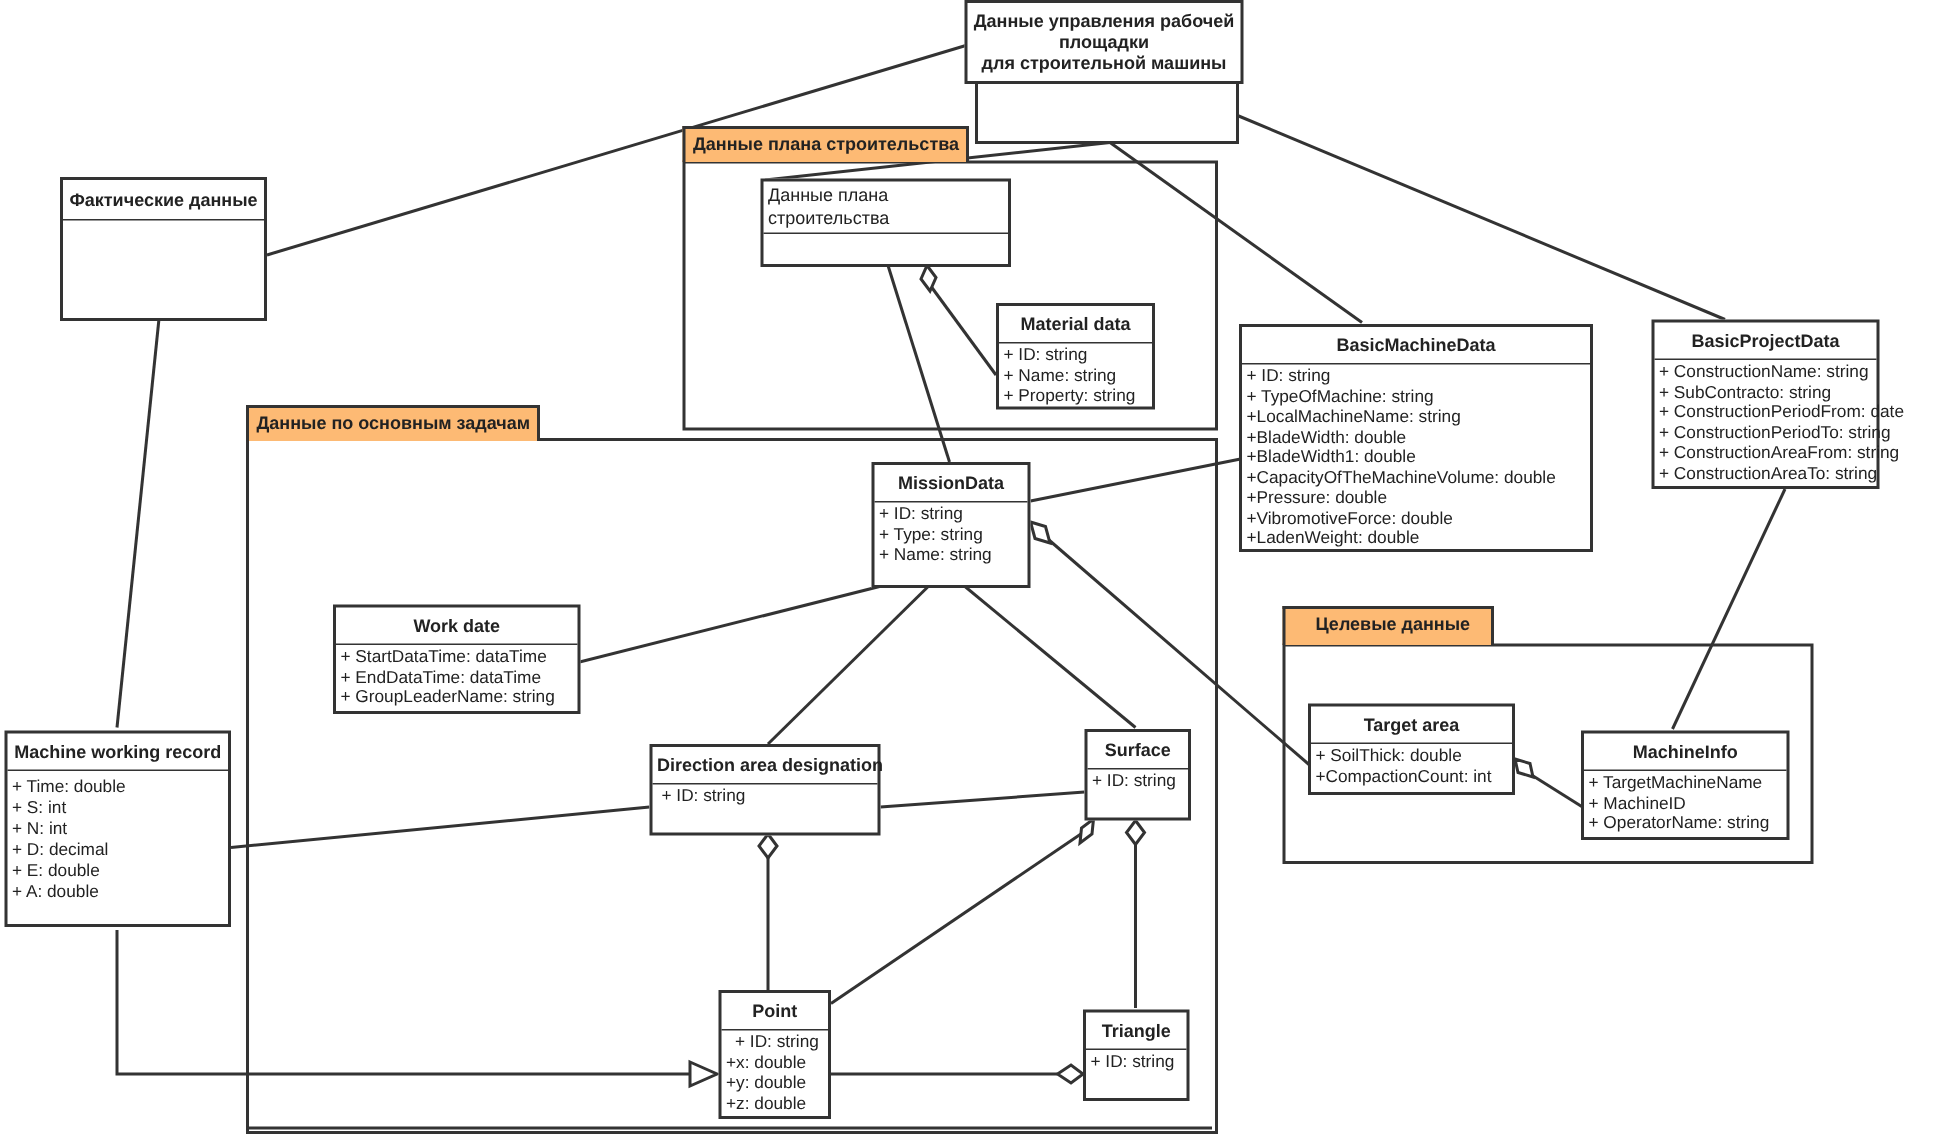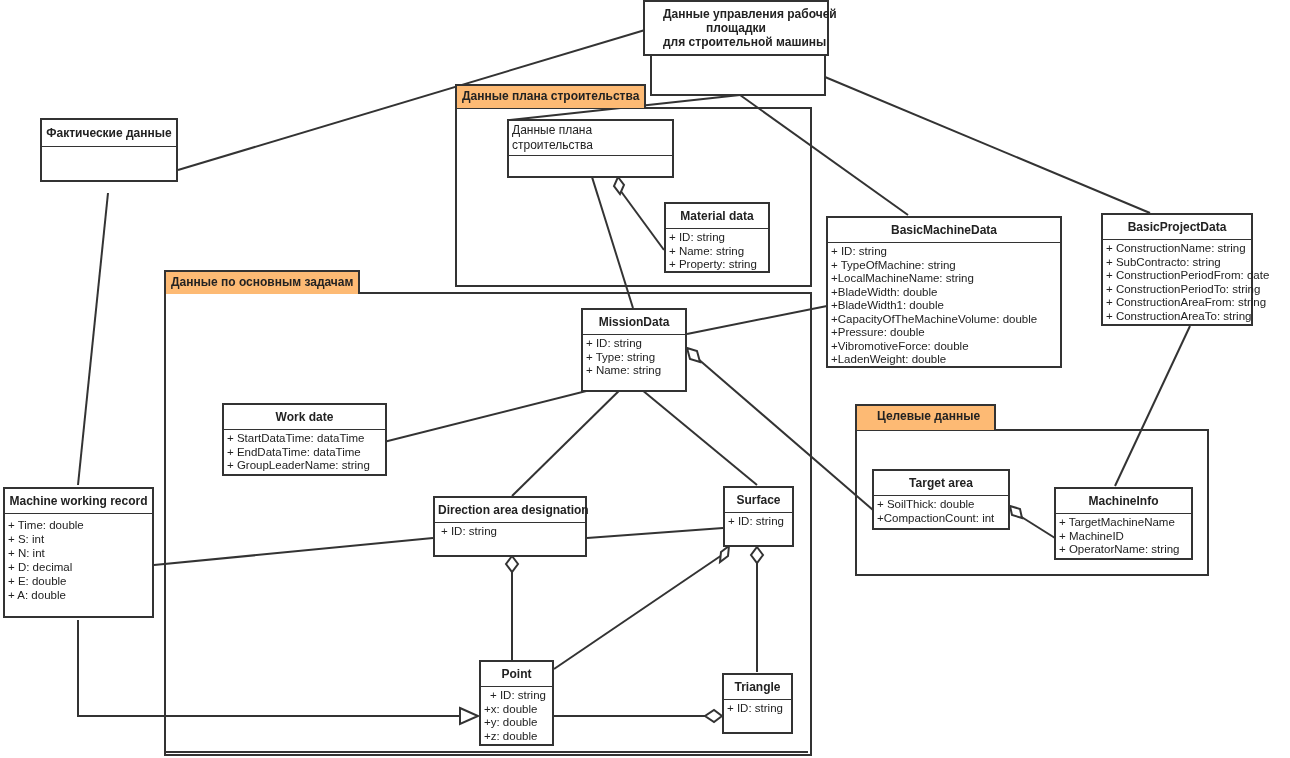--- a/index.html
+++ b/index.html
@@ -59,29 +59,29 @@
     <polygon points="512,556 518,564 512,572 506,564"></polygon>
     <polygon points="729,546 728,556 720,562 721,552"></polygon>
     <polygon points="757,547 763,555 757,563 751,555"></polygon>
     <polygon points="722,716 714,722 705,716 714,710"></polygon>
     <polygon points="1010,506 1020,509 1022,518 1012,515"></polygon>
     <polygon points="460,708 478,716 460,724"></polygon>
   </g>
 </svg>
 
 <div class="cls" style="left:643px;top:0;width:186px;height:56px;z-index:4;">
-  <div class="hdr" style="border-bottom:none;padding:5px 18px;line-height:14px;">
+  <div class="hdr" style="border-bottom:none;padding:5px 4px;line-height:14px;">
     <span style="display:block;">Данные управления рабочей</span>
     <span style="display:block;">площадки</span>
     <span style="display:block;">для строительной машины</span>
   </div>
 </div>
 <div class="cls" style="left:650px;top:54px;width:176px;height:42px;"></div>
 
-<div class="cls" style="left:40px;top:118px;width:138px;height:64px;">
+<div class="cls" style="left:40px;top:118px;width:138px;height:96px;">
   <div class="hdr" style="padding:6px 2px;">Фактические данные</div>
 </div>
 
 <div class="cls" style="left:507px;top:119px;width:167px;height:59px;">
   <div class="hdr plain" style="padding:2px 3px;">
     <span style="display:block;">Данные плана</span>
     <span style="display:block;">строительства</span>
   </div>
 </div>
 

